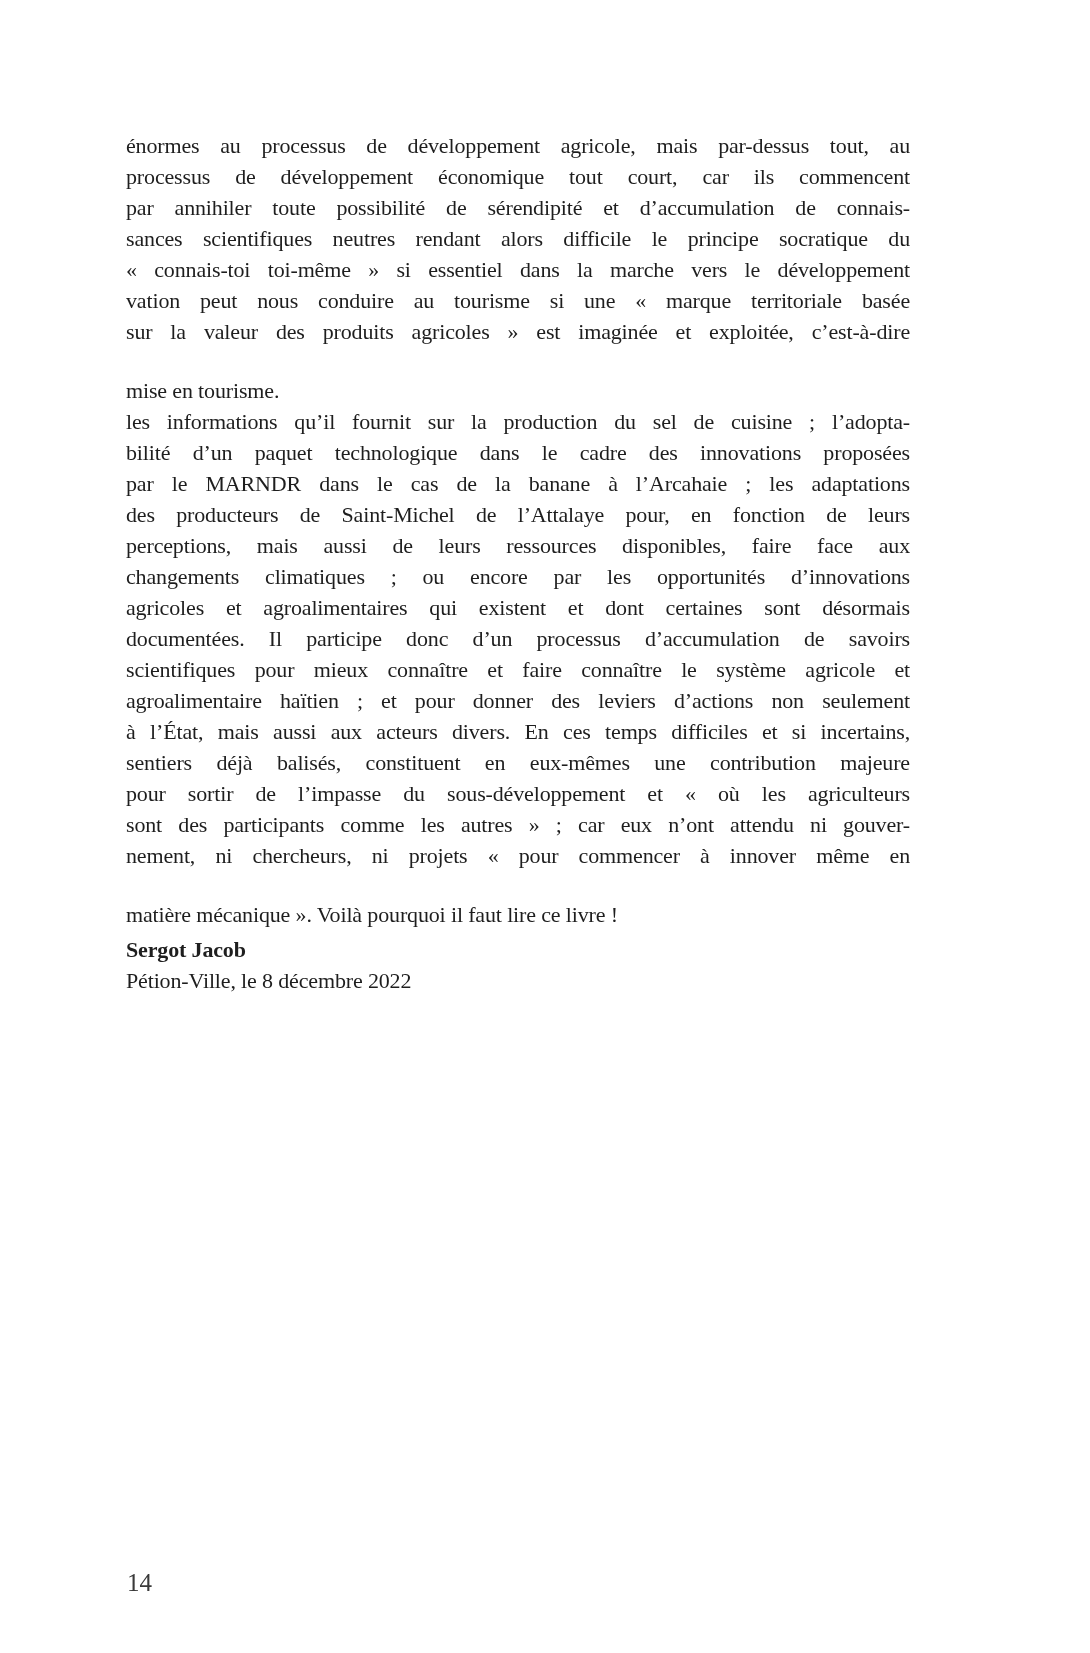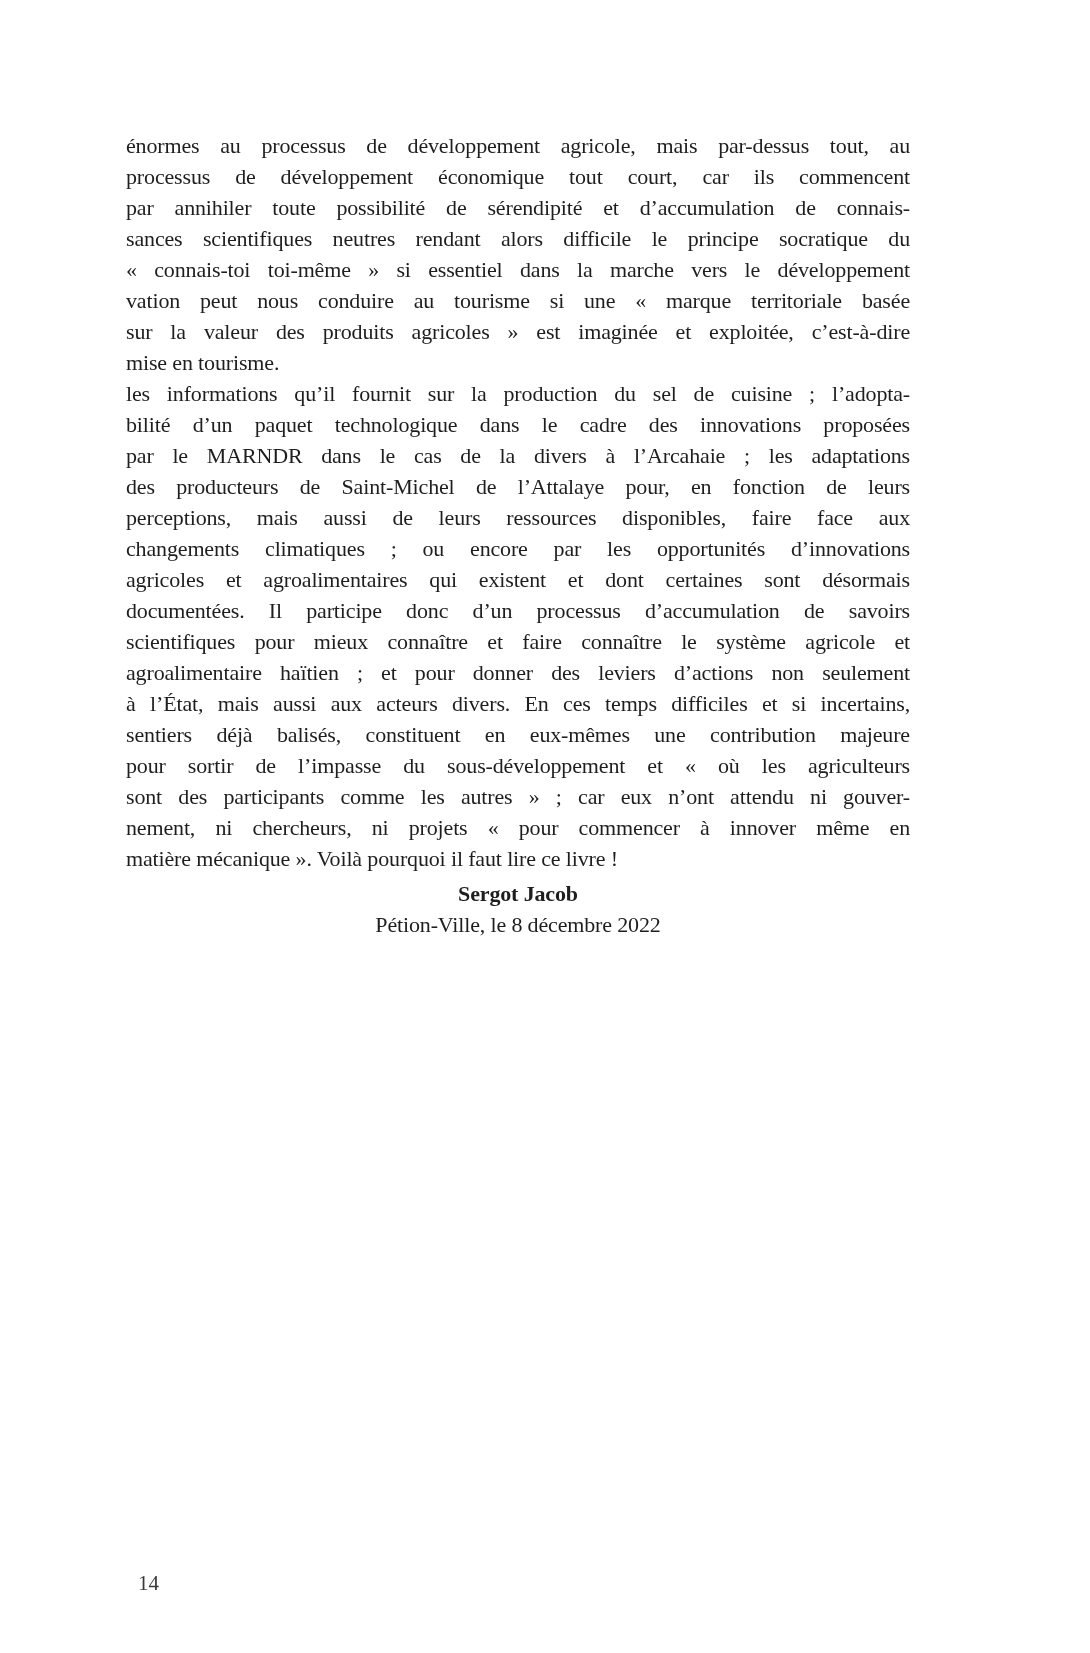--- a/index.html
+++ b/index.html
@@ -26,36 +26,37 @@
     letter-spacing: -0.15px;
   }
   .line {
     text-align: justify;
     text-align-last: justify;
     text-justify: inter-word;
     white-space: normal;
   }
   .line.para-end {
     text-align-last: left;
+    margin-top: 28px;
   }
   .line.first-indent {
     text-indent: 35px;
   }
   .signature-block {
     margin-top: 4px;
-    text-align: center;
+    text-align: left;
   }
   .signature-name {
     font-weight: bold;
   }
   .page-number {
     position: absolute;
-    left: 138px;
+    left: 127px;
     top: 1570px;
-    font-size: 21px;
+    font-size: 25px;
     line-height: 26px;
     color: #3a3a3a;
   }
 </style>
 </head>
 <body>
 
 <div class="page">
 
   <div class="text-block">
@@ -67,21 +68,21 @@
       <div class="line">sances scientifiques neutres rendant alors difficile le principe socratique du</div>
       <div class="line">« connais-toi toi-même » si essentiel dans la marche vers le développement</div>
       <div class="line">vation peut nous conduire au tourisme si une « marque territoriale basée</div>
       <div class="line">sur la valeur des produits agricoles » est imaginée et exploitée, c’est-à-dire</div>
       <div class="line para-end">mise en tourisme.</div>
     </div>
 
     <div>
       <div class="line">les informations qu’il fournit sur la production du sel de cuisine ; l’adopta-</div>
       <div class="line">bilité d’un paquet technologique dans le cadre des innovations proposées</div>
-      <div class="line">par le MARNDR dans le cas de la divers à l’Arcahaie ; les adaptations</div>
+      <div class="line">par le MARNDR dans le cas de la banane à l’Arcahaie ; les adaptations</div>
       <div class="line">des producteurs de Saint-Michel de l’Attalaye pour, en fonction de leurs</div>
       <div class="line">perceptions, mais aussi de leurs ressources disponibles, faire face aux</div>
       <div class="line">changements climatiques ; ou encore par les opportunités d’innovations</div>
       <div class="line">agricoles et agroalimentaires qui existent et dont certaines sont désormais</div>
       <div class="line">documentées. Il participe donc d’un processus d’accumulation de savoirs</div>
       <div class="line">scientifiques pour mieux connaître et faire connaître le système agricole et</div>
       <div class="line">agroalimentaire haïtien ; et pour donner des leviers d’actions non seulement</div>
       <div class="line">à l’État, mais aussi aux acteurs divers. En ces temps difficiles et si incertains,</div>
       <div class="line">sentiers déjà balisés, constituent en eux-mêmes une contribution majeure</div>
       <div class="line">pour sortir de l’impasse du sous-développement et « où les agriculteurs</div>

